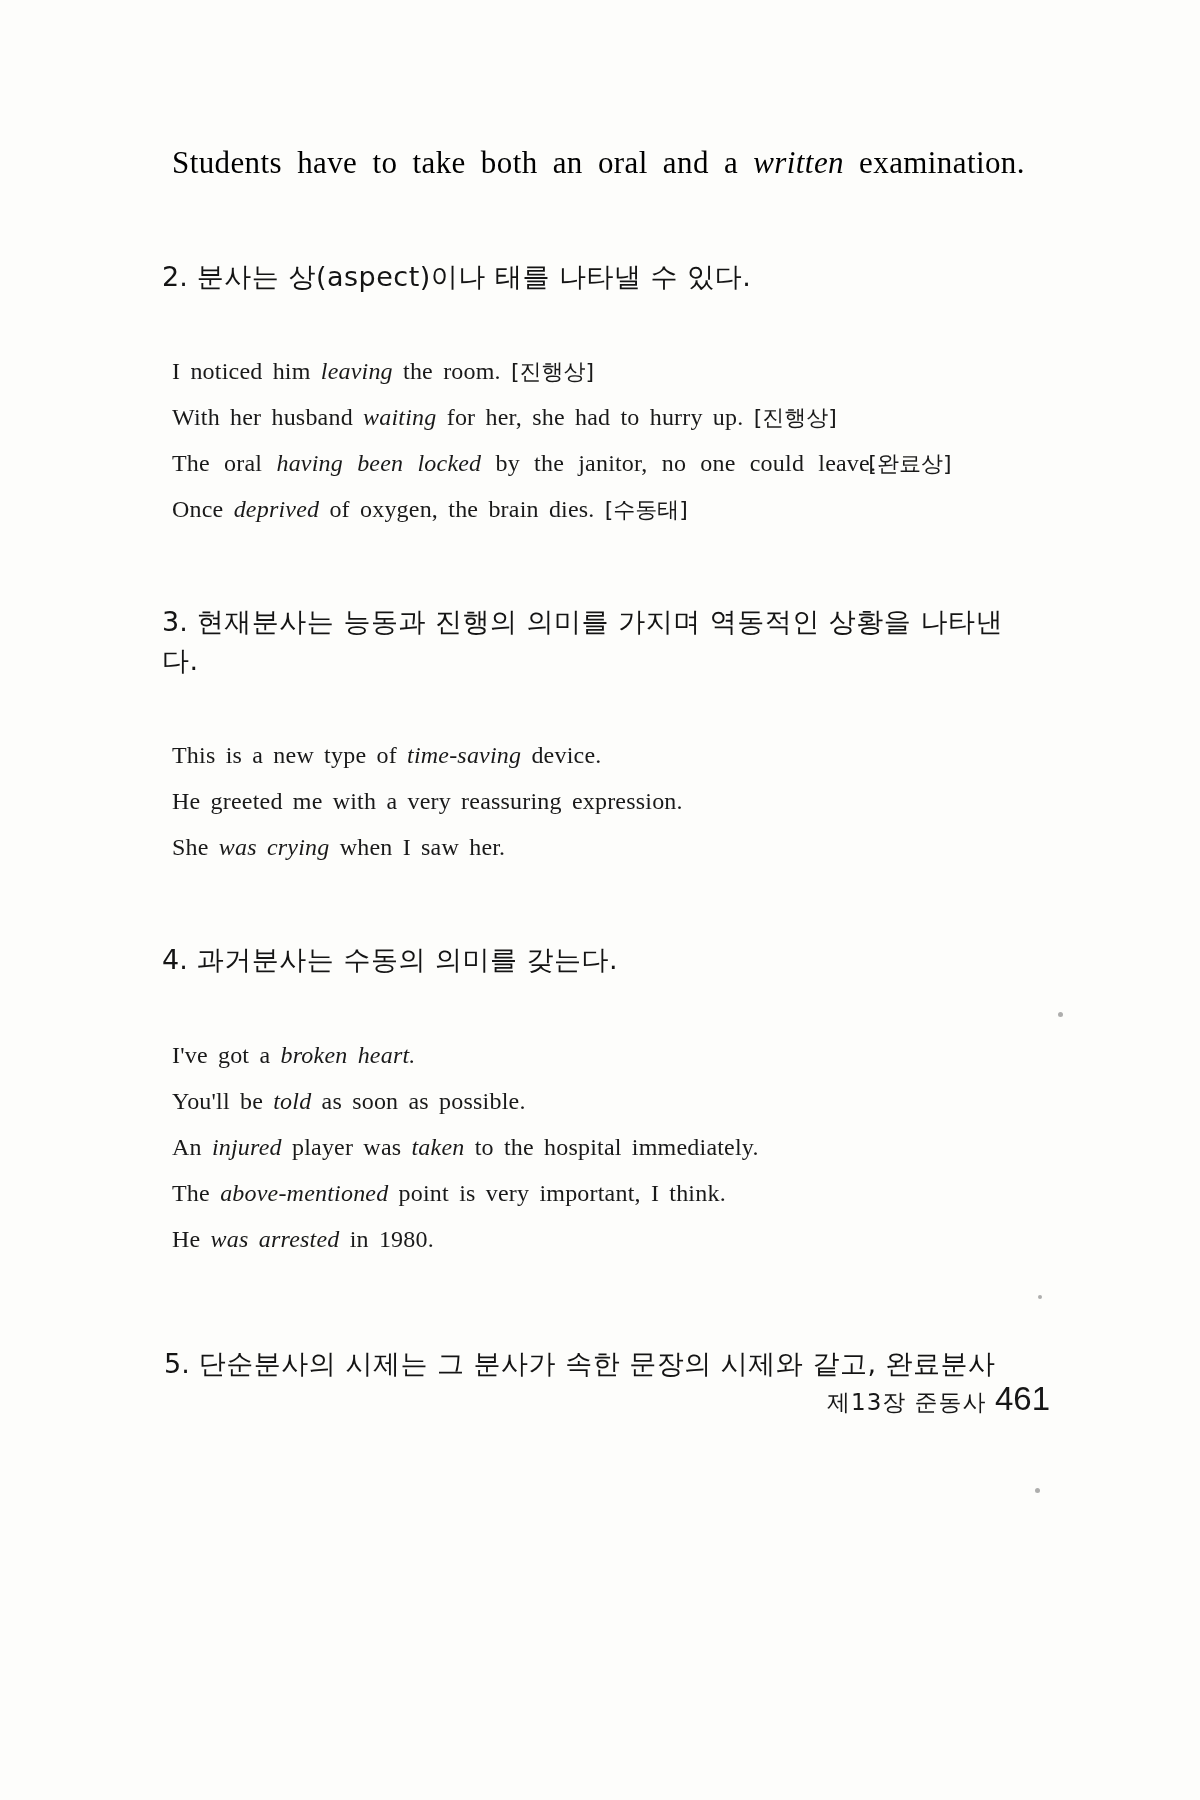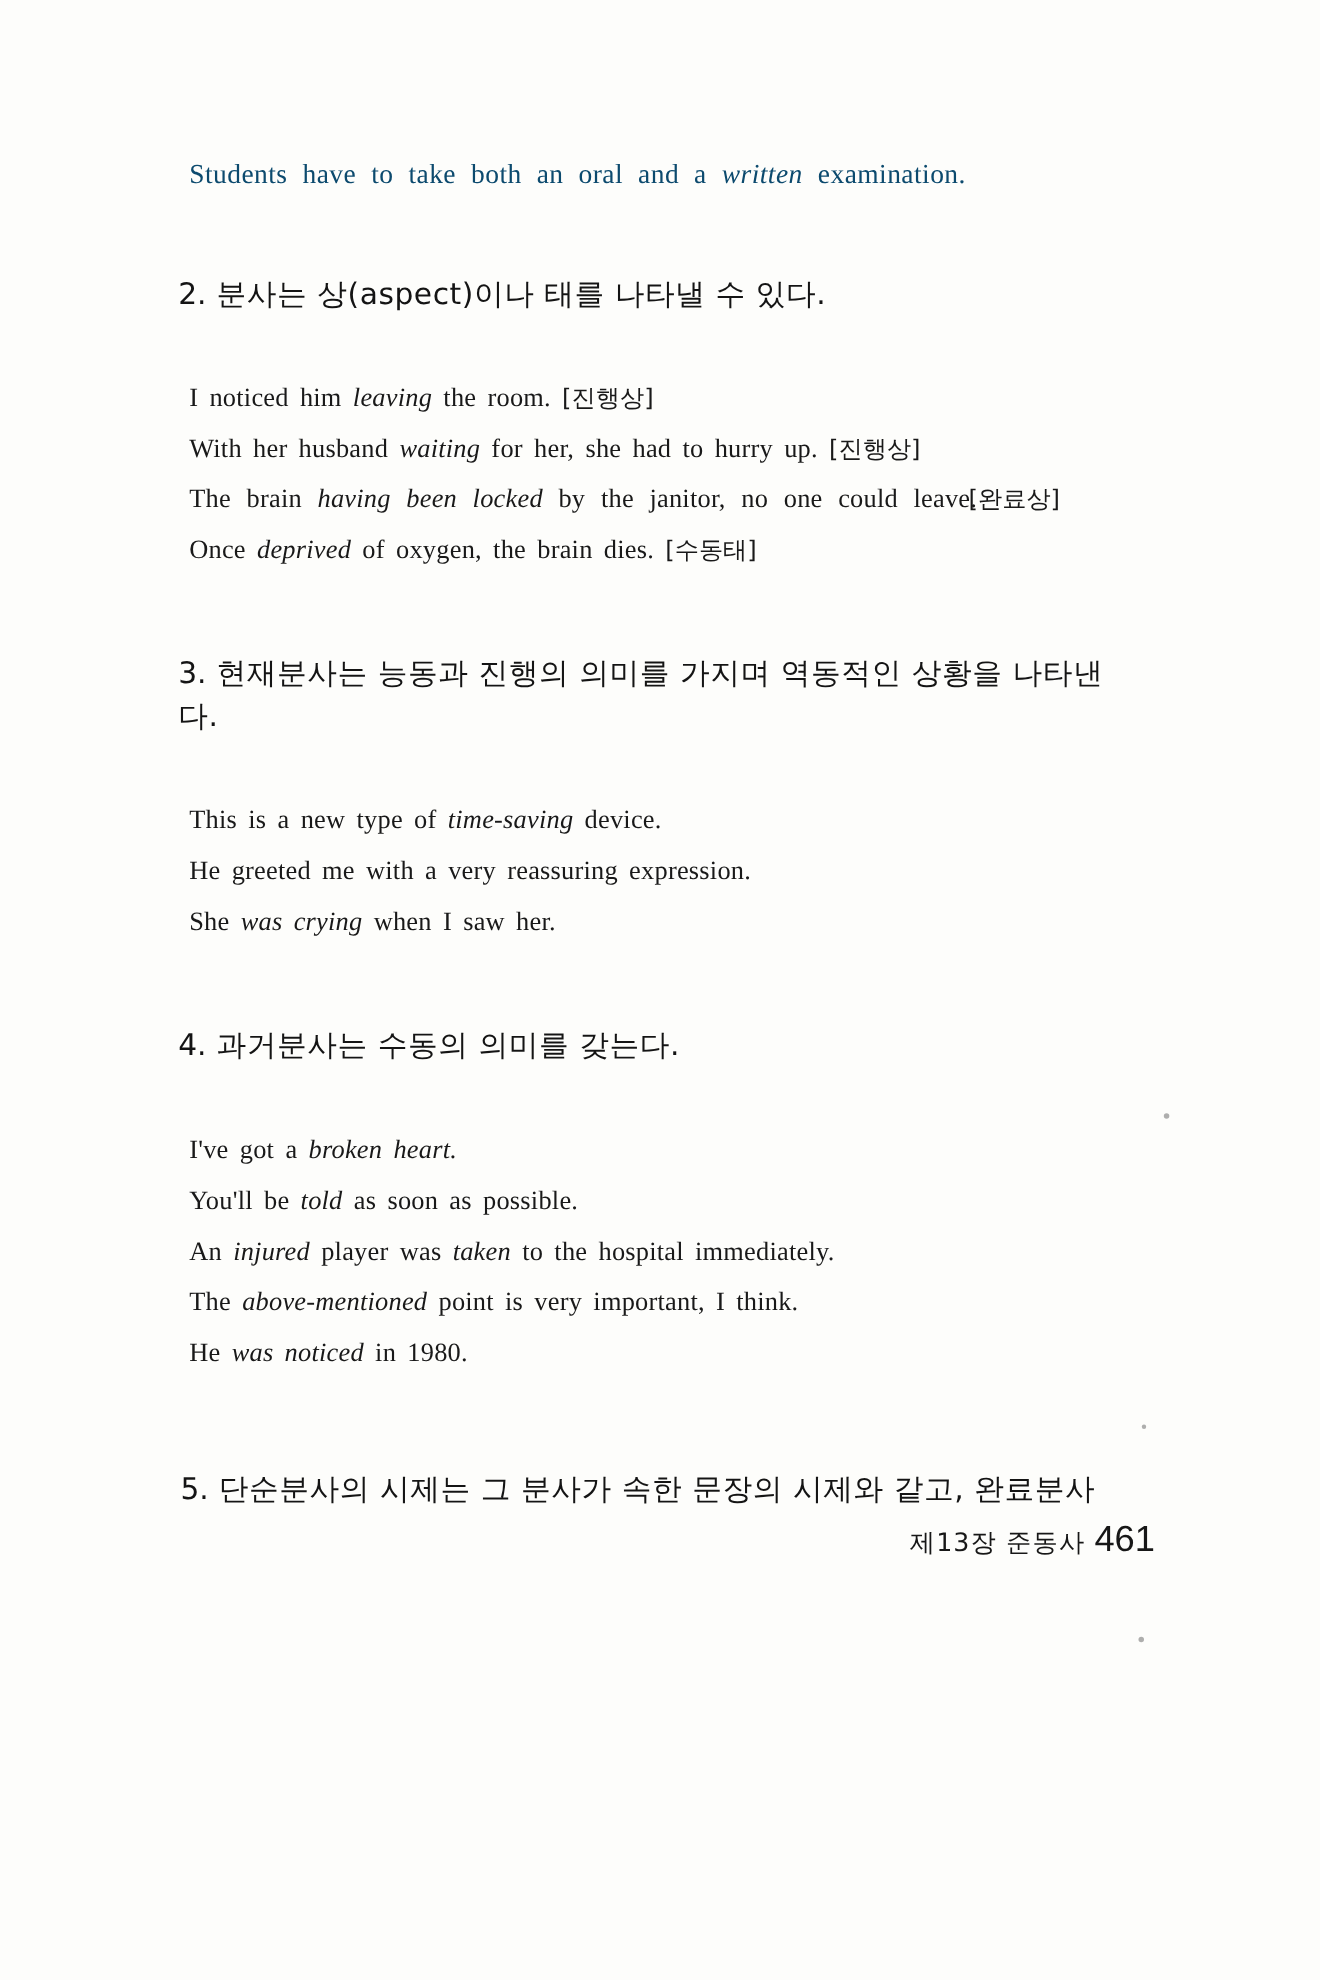--- a/index.html
+++ b/index.html
@@ -22,26 +22,26 @@
   }
   .content {
     position: absolute;
     left: 150px;
     top: 140px;
     width: 900px;
   }
 
   
   .intro-line {
-    font-size: 25px;
+    font-size: 31px;
     line-height: 1.5;
     margin: 0 0 0 22px;
     word-spacing: 7px;
     letter-spacing: 0.4px;
-    color: #0c4a6e;
+    color: #000000;
   }
 
   
   .ko-heading {
     font-family: "DejaVu Sans", sans-serif;
     font-size: 27px;
     line-height: 1.45;
     color: #141414;
     letter-spacing: 0.5px;
     margin: 12px;
@@ -132,21 +132,21 @@
     <div class="gap-md"></div>
 
     <ul class="examples">
       <li>
         <span>I noticed him </span><em>leaving</em><span> the room. </span><span class="ko-inline">[진행상]</span>
       </li>
       <li>
         <span>With her husband </span><em>waiting</em><span> for her, she had to hurry up. </span><span class="ko-inline">[진행상]</span>
       </li>
       <li class="justified">
-        <span>The brain </span><em>having been locked</em><span> by the janitor, no one could leave. </span><span class="ko-inline hang">[완료상]</span>
+        <span>The oral </span><em>having been locked</em><span> by the janitor, no one could leave. </span><span class="ko-inline hang">[완료상]</span>
       </li>
       <li>
         <span>Once </span><em>deprived</em><span> of oxygen, the brain dies. </span><span class="ko-inline">[수동태]</span>
       </li>
     </ul>
 
     <div class="gap-lg"></div>
 
     <p class="ko-heading">
       <span class="num">3.</span>
@@ -183,21 +183,21 @@
       <li>
         <span>You'll be </span><em>told</em><span> as soon as possible.</span>
       </li>
       <li>
         <span>An </span><em>injured</em><span> player was </span><em>taken</em><span> to the hospital immediately.</span>
       </li>
       <li>
         <span>The </span><em>above-mentioned</em><span> point is very important, I think.</span>
       </li>
       <li>
-        <span>He </span><em>was noticed</em><span> in 1980.</span>
+        <span>He </span><em>was arrested</em><span> in 1980.</span>
       </li>
     </ul>
 
     <div class="gap-xl"></div>
 
     <p class="ko-heading" style="margin-left:14px;">
       <span class="num">5.</span>
       <span>단순분사의 시제는 그 분사가 속한 문장의 시제와 같고, 완료분사</span>
     </p>
 

